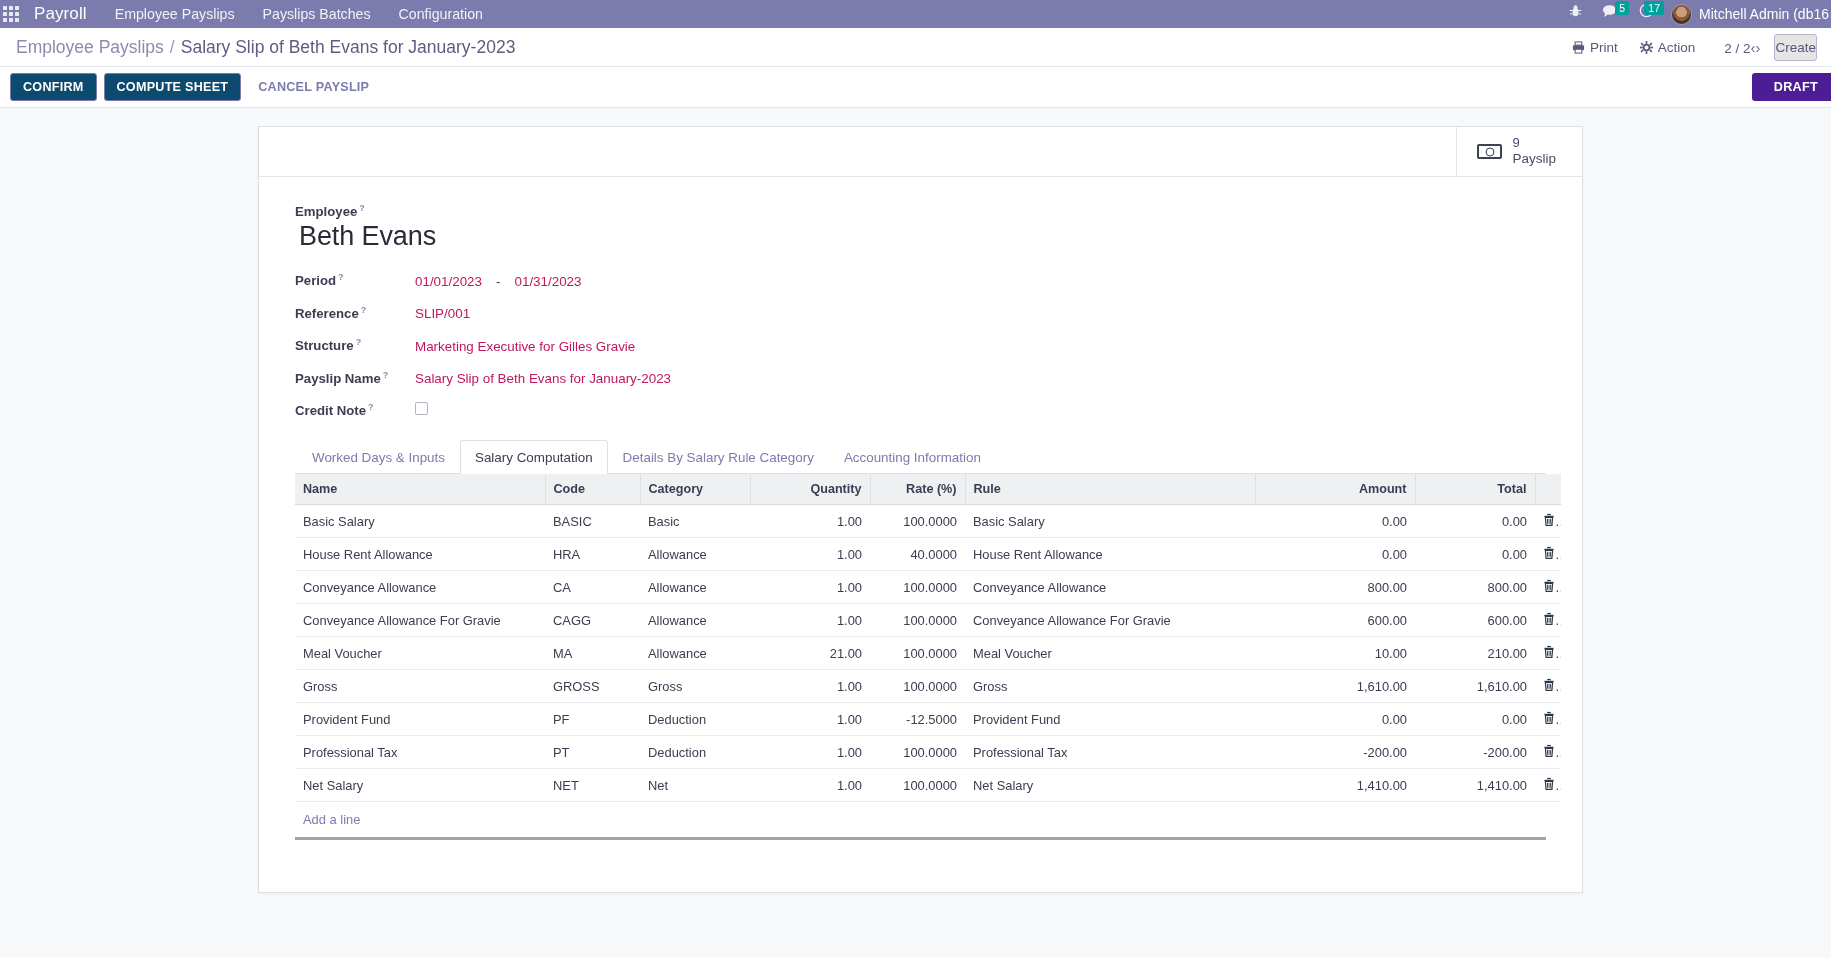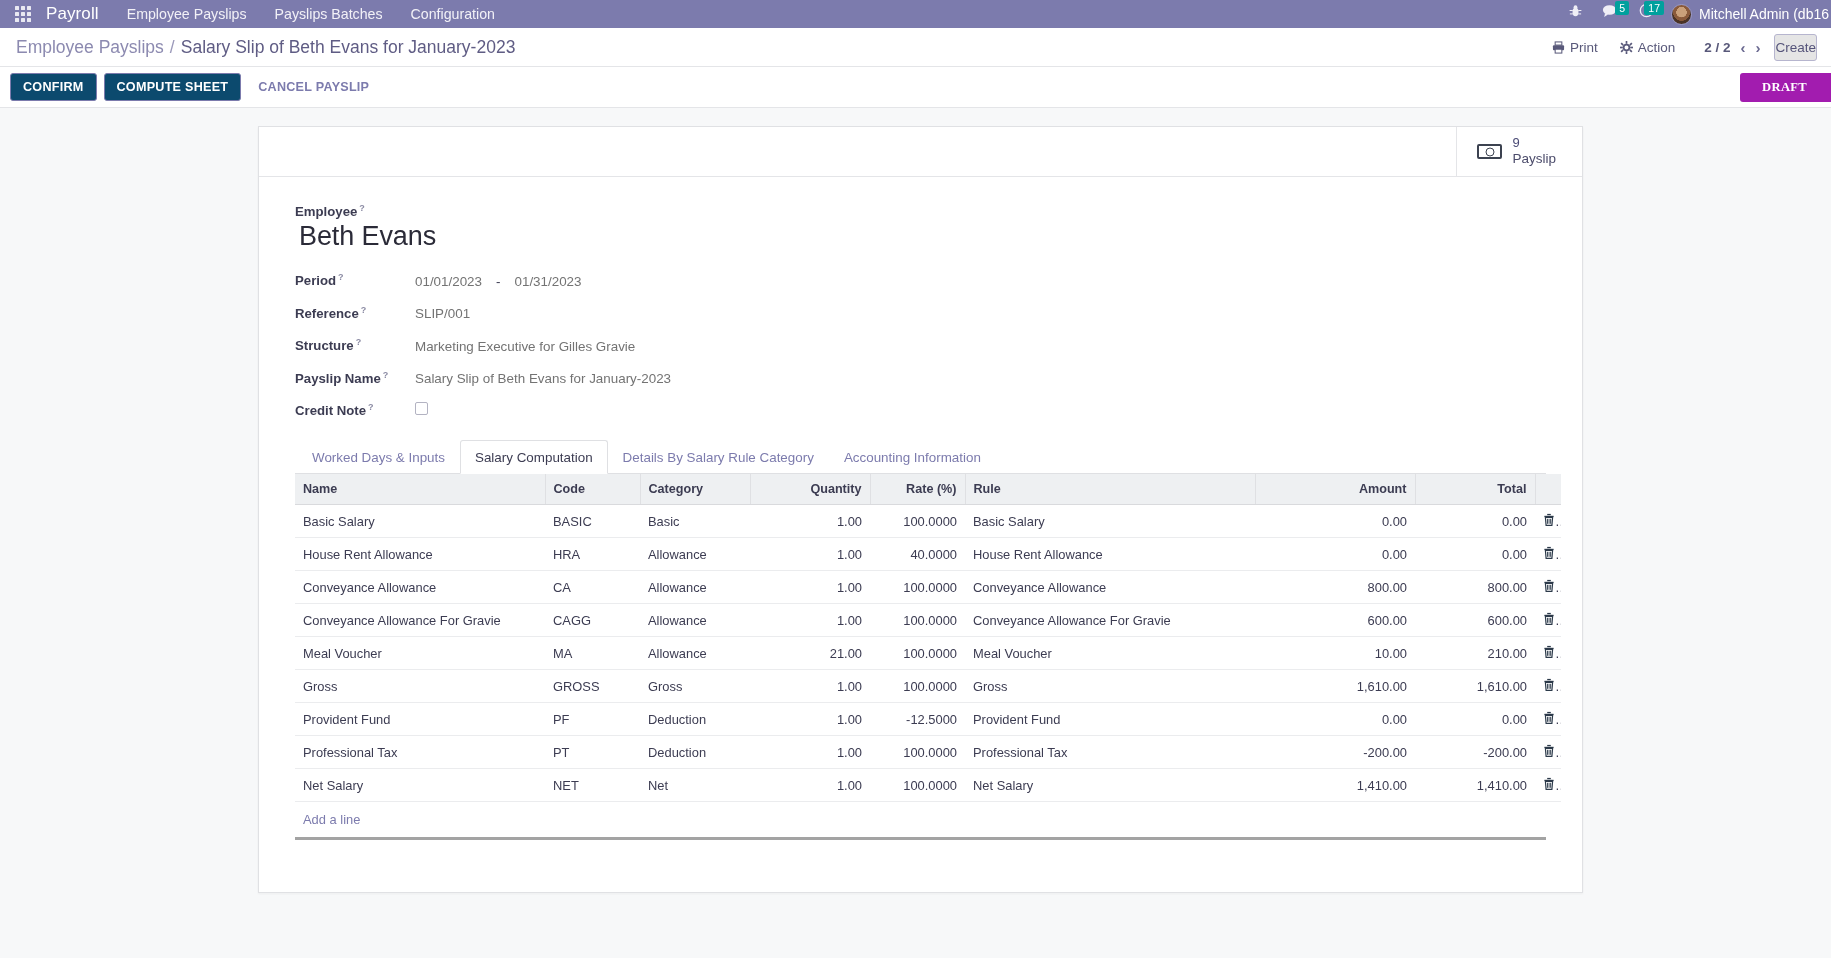--- a/index.html
+++ b/index.html
@@ -11,21 +11,21 @@
     font-family: "Liberation Sans", sans-serif;
     -webkit-font-smoothing: antialiased;
   }
 
   
   .navbar {
     height: 28px;
     background: #7c7bad;
     display: flex;
     align-items: center;
-    padding: 0 10px 0 12px;
+    padding: 0 10px 0 0;
     color: #ffffff;
     font-size: 14.5px;
     position: relative;
   }
   .apps-grid {
     width: 22px; height: 22px;
     display: grid;
     grid-template-columns: repeat(3, 1fr);
     grid-template-rows: repeat(3, 1fr);
     gap: 2px;
@@ -117,24 +117,22 @@
     display: flex;
     align-items: center;
     gap: 5px;
     white-space: nowrap;
   }
   .pager {
     font-size: 13.5px;
     color: #59597a;
     margin-left: 18px;
     display: flex;
-    align-items: center;
-    gap: 10px;
+    align-items: flex-end;
     white-space: nowrap;
-    font-weight: bold;
   }
   .pager .arw { font-size: 15px; color: #6b6a91; cursor: pointer; }
   .create-btn {
     margin-left: 14px;
     border: 1px solid #b6b5ce;
     background: #e5e5e5;
     color: #55547a;
     font-size: 13.5px;
     border-radius: 3px;
     padding: 5px 0;
@@ -173,28 +171,27 @@
     font-weight: bold;
     letter-spacing: .25px;
     padding: 6px 10px;
     cursor: pointer;
     font-family: "Liberation Sans", sans-serif;
   }
   .status-pill {
     position: absolute;
     right: 0px;
     top: 6px;
-    background: #a21caf;
+    background: #4c1d95;
     color: #fff;
     font-size: 12.6px;
     font-weight: bold;
     letter-spacing: .3px;
-    padding: 7px 24px 7px 22px;
+    padding: 7px 13px 7px 22px;
     border-radius: 3px 0 0 3px;
-    font-family: Liberation Serif, serif;
   }
 
   
   .sheet-wrap { padding: 18px 0 0 0; }
   .sheet {
     width: 1325px;
     margin: 0 0 0 258px;
     background: #fff;
     border: 1px solid #e0e1e4;
     box-shadow: 0 1px 2px rgba(60,64,67,.05);
@@ -240,21 +237,21 @@
   .fld-row { display: flex; align-items: baseline; margin-bottom: 16px; }
   .fld-label {
     width: 120px;
     font-size: 13.2px;
     font-weight: bold;
     color: #3c3c52;
     flex: none;
     white-space: nowrap;
   }
   .qm { font-size: 9px; color: #8a8aa3; vertical-align: super; margin-left: 2px; }
-  .fld-val { font-size: 13.4px; color: #737373; }
+  .fld-val { font-size: 13.4px; color: #be185d; }
 
   .title-label { font-size: 13.2px; font-weight: bold; color: #3c3c52; margin-bottom: 2px; }
   .title-val {
     font-size: 27px;
     color: #2b2b38;
     font-weight: normal;
     margin: 0 0 20px 4px;
     letter-spacing: -.1px;
   }
   .period-row .fld-val { margin-left: 0; }

